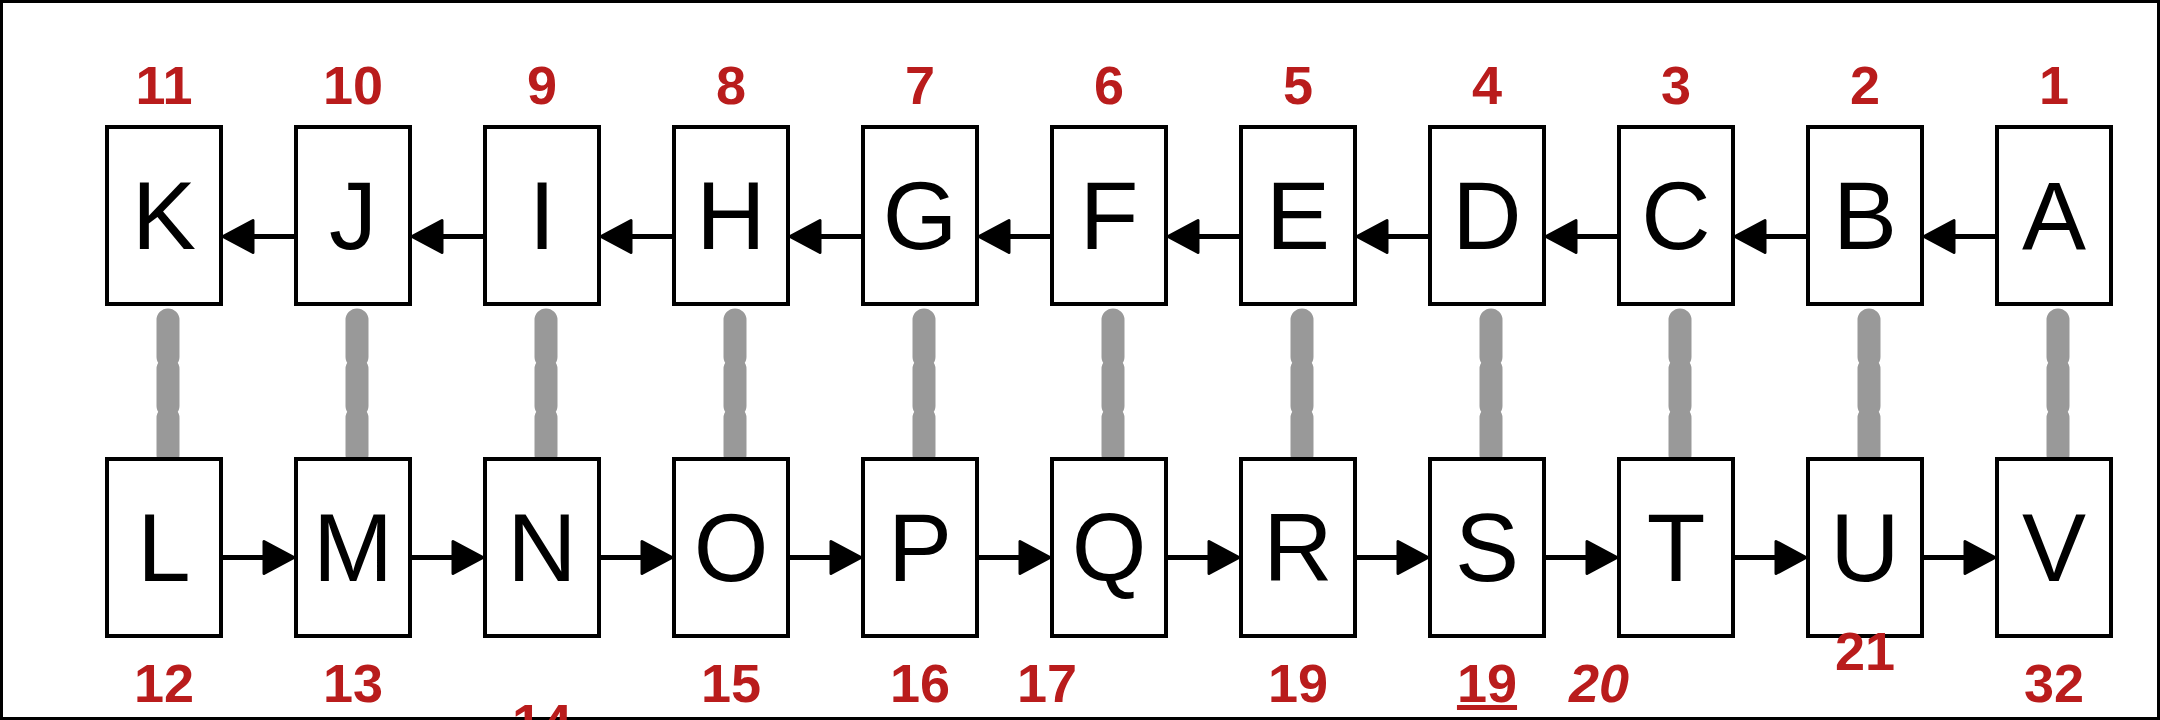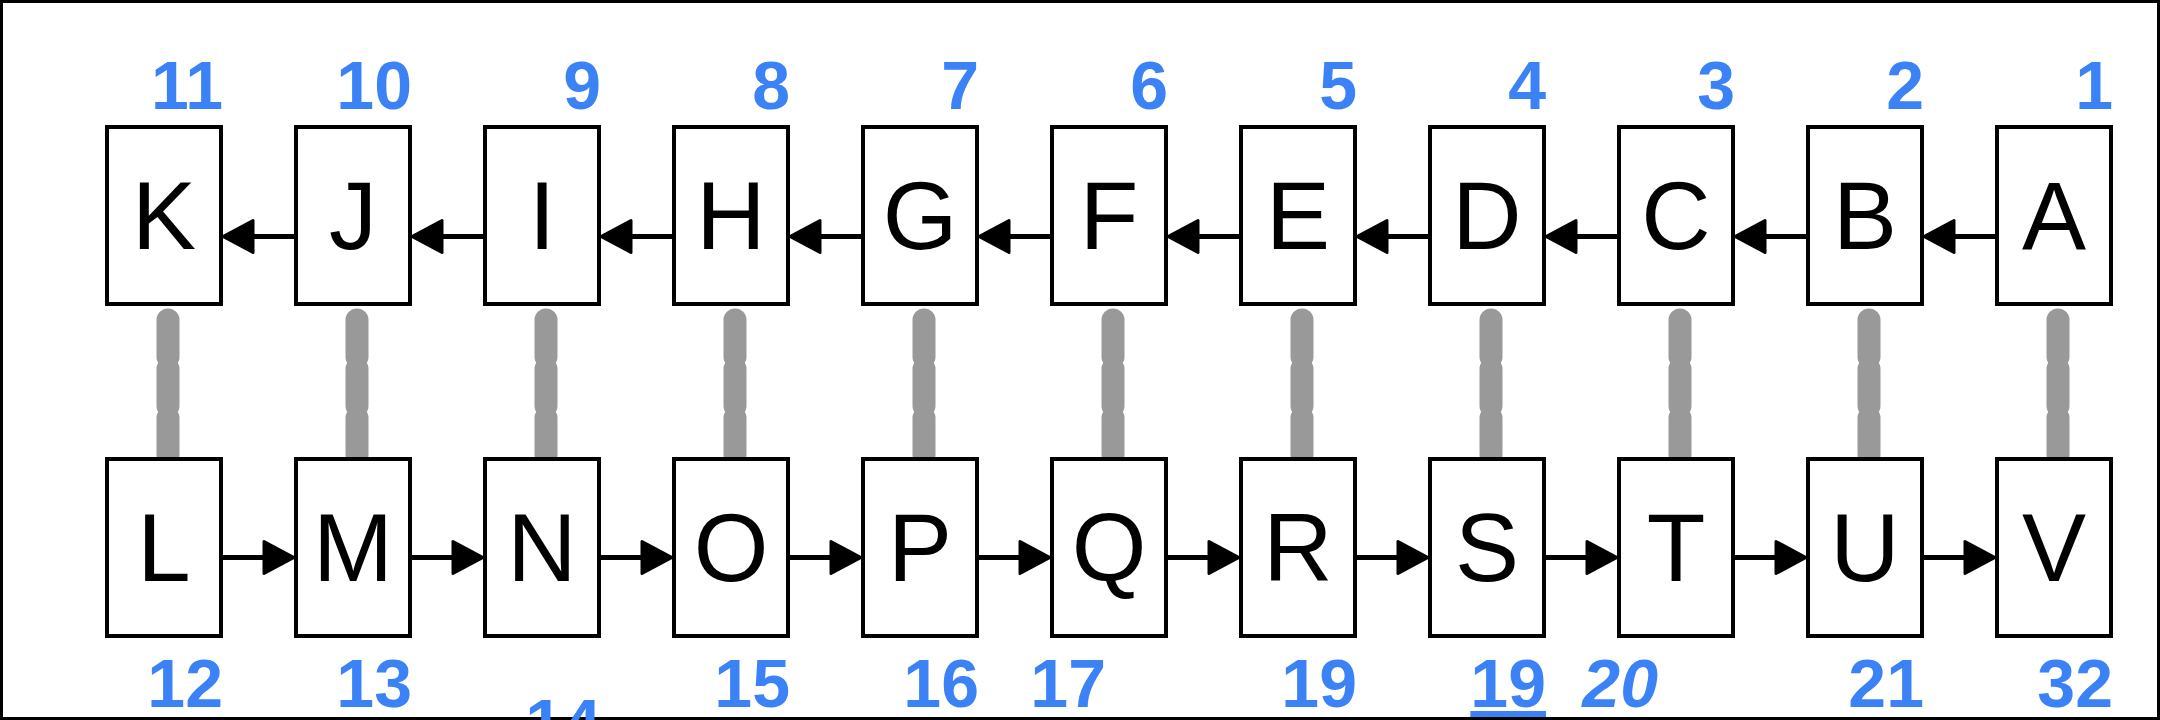--- a/index.html
+++ b/index.html
@@ -1,20 +1,20 @@
 <!DOCTYPE html>
 <html><head>
 <meta charset="utf-8">
 <style>
   html,body{margin:0;padding:0;background:#fff;}
   body{width:2160px;height:720px;position:relative;overflow:hidden;font-family:"Liberation Sans",sans-serif;}
   #frame{position:absolute;left:0;top:0;width:2154px;height:714px;border:3px solid #000;}
   svg{position:absolute;left:0;top:0;}
   .box{position:absolute;width:110px;height:173px;border:4px solid #000;background:#fff;display:flex;align-items:center;justify-content:center;font-size:96px;color:#000;}
-  .num{position:absolute;width:118px;text-align:right;font-weight:bold;font-size:68px;color:#3b82f6;line-height:54px;}
+  .num{position:absolute;width:118px;text-align:center;font-weight:bold;font-size:54px;color:#b91c1c;line-height:54px;}
 </style>
 </head>
 <body>
 
 <div id="frame"></div>
 <svg id="links" width="2160" height="720">
     <line x1="253" y1="236.5" x2="294" y2="236.5" stroke="#000" stroke-width="5"></line>
     <polygon points="223,236.5 253,220.5 253,252.5" fill="#000" stroke="#000" stroke-width="3" stroke-linejoin="round"></polygon>
     <line x1="223" y1="557.5" x2="264" y2="557.5" stroke="#000" stroke-width="5"></line>
     <polygon points="294,557.5 264,541.5 264,573.5" fill="#000" stroke="#000" stroke-width="3" stroke-linejoin="round"></polygon>
@@ -101,16 +101,16 @@
     <div class="num" style="left: 861px; top: 656px;">16</div>
     <div class="box" style="left: 1050px; top: 457px;">Q</div>
     <div class="num" style="left: 988px; top: 656px;">17</div>
     <div class="box" style="left: 1239px; top: 457px;">R</div>
     <div class="num" style="left: 1239px; top: 656px;">19</div>
     <div class="box" style="left: 1428px; top: 457px;">S</div>
     <div class="num" style="left: 1428px; top: 656px; text-decoration: underline;">19</div>
     <div class="box" style="left: 1617px; top: 457px;">T</div>
     <div class="num" style="left: 1540px; top: 656px; font-style: italic;">20</div>
     <div class="box" style="left: 1806px; top: 457px;">U</div>
-    <div class="num" style="left: 1806px; top: 656px;">21</div>
+    <div class="num" style="left: 1806px; top: 624px;">21</div>
     <div class="box" style="left: 1995px; top: 457px;">V</div>
     <div class="num" style="left: 1995px; top: 656px;">32</div>
   </div>
 
 </body></html>

